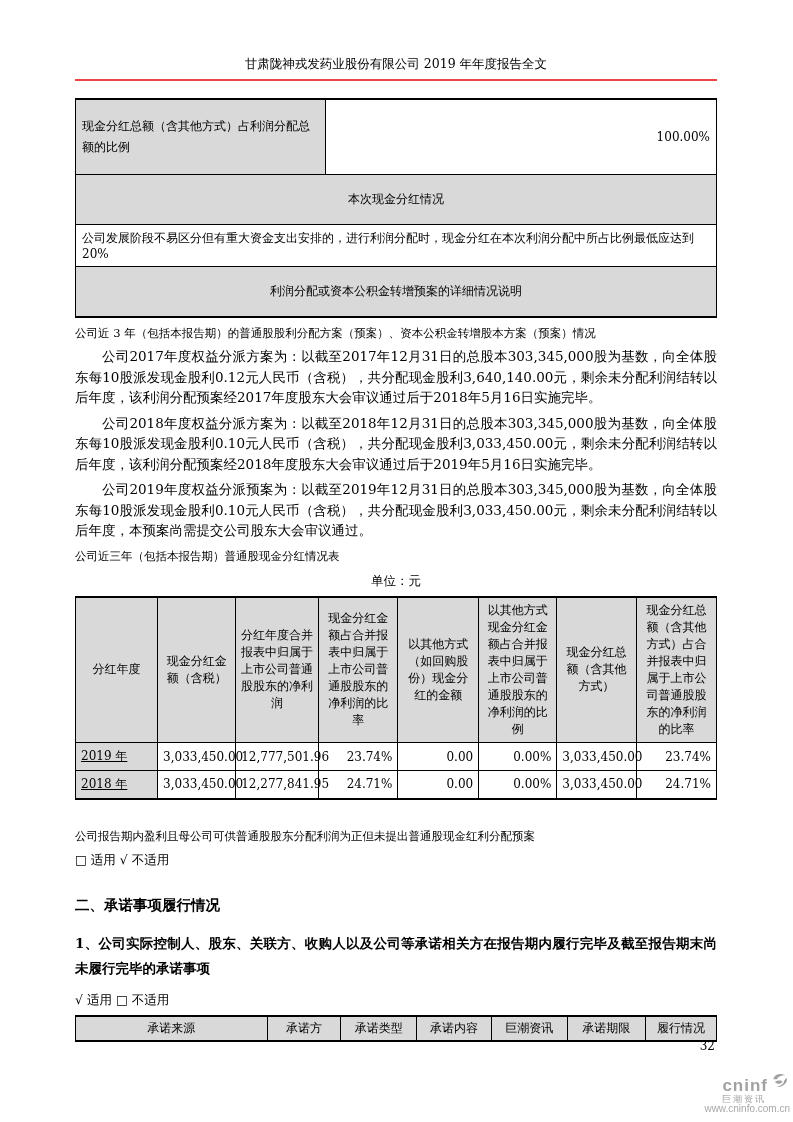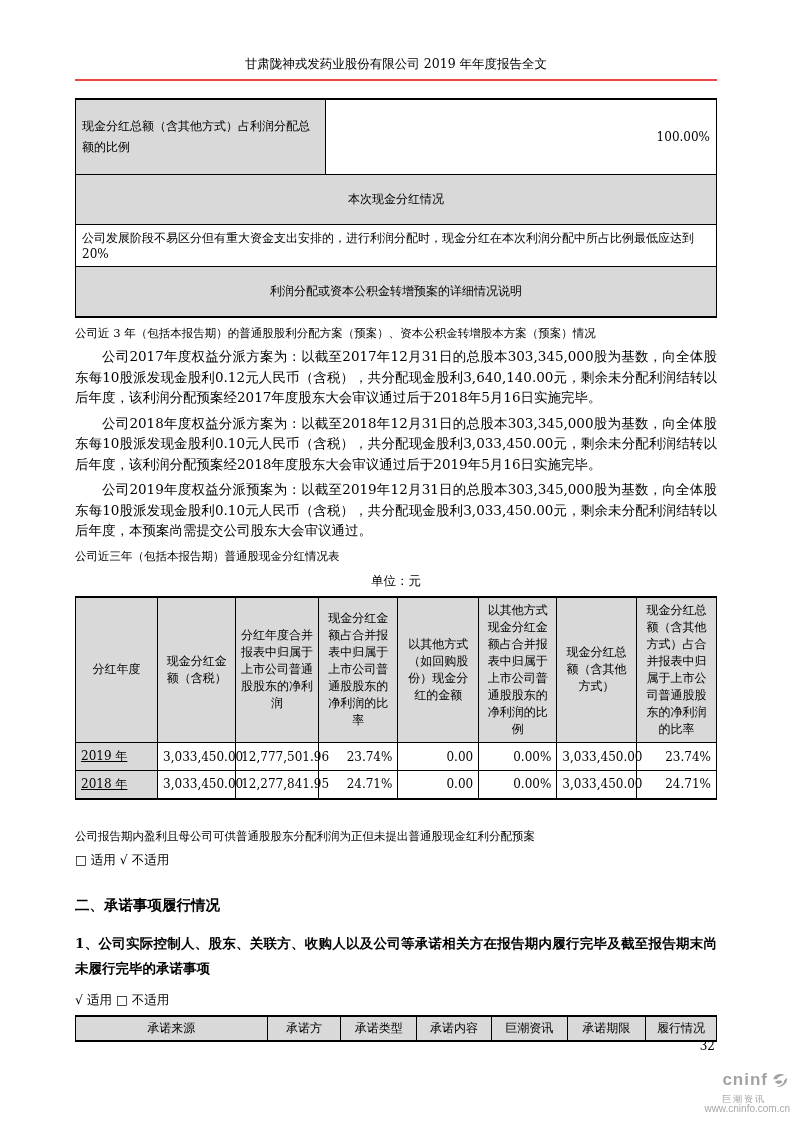--- a/index.html
+++ b/index.html
@@ -76,21 +76,21 @@
   }
   .footer-logo {
     position: absolute;
     top: 1071px;
     right: 3px;
     text-align: right;
     color: #a2a2a2;
     font-family: "Liberation Sans", sans-serif;
     line-height: 1;
   }
-  .logo-row { display: flex; align-items: flex-start; justify-content: flex-end; gap: 2px; }
+  .logo-row { display: flex; align-items: flex-end; justify-content: flex-end; gap: 2px; }
   .logo-text { font-size: 17px; font-weight: bold; letter-spacing: 1px; color: #a2a2a2; }
   .logo-sub { font-size: 9px; margin-top: 1px; margin-right: 24px; letter-spacing: 2px; }
   .logo-url { font-size: 10px; margin-top: 0; color: #a8a8a8; }
 </style>
 </head>
 <body>
 
 <div class="page">
 
   <div class="doc-header">甘肃陇神戎发药业股份有限公司 2019 年年度报告全文</div>

